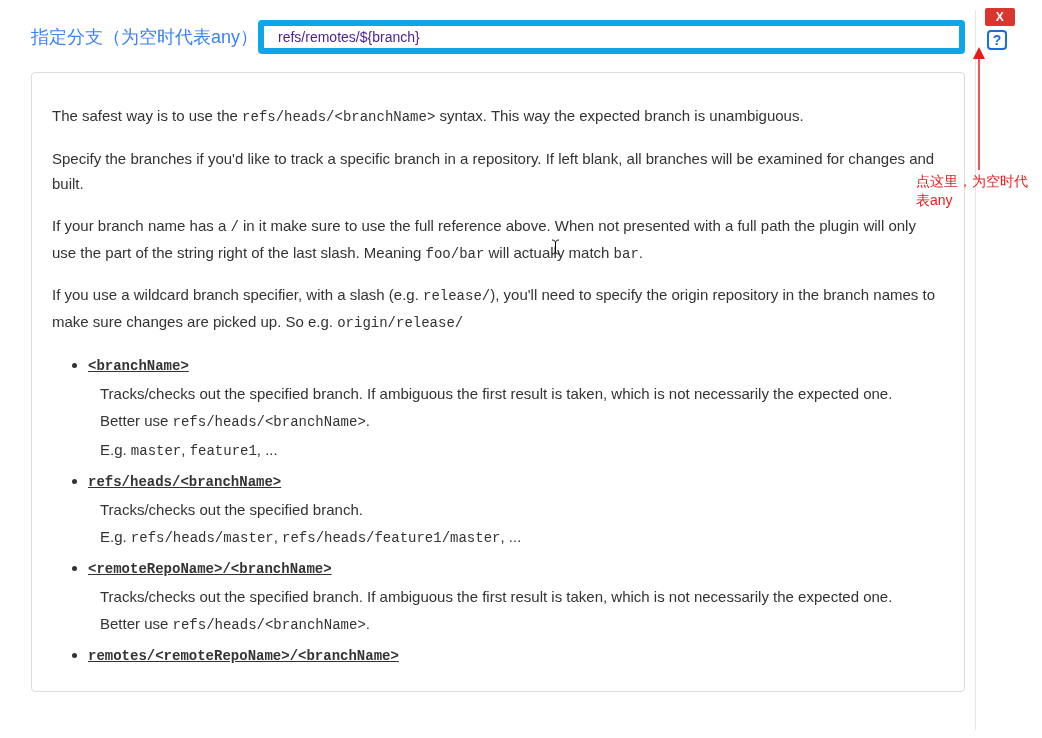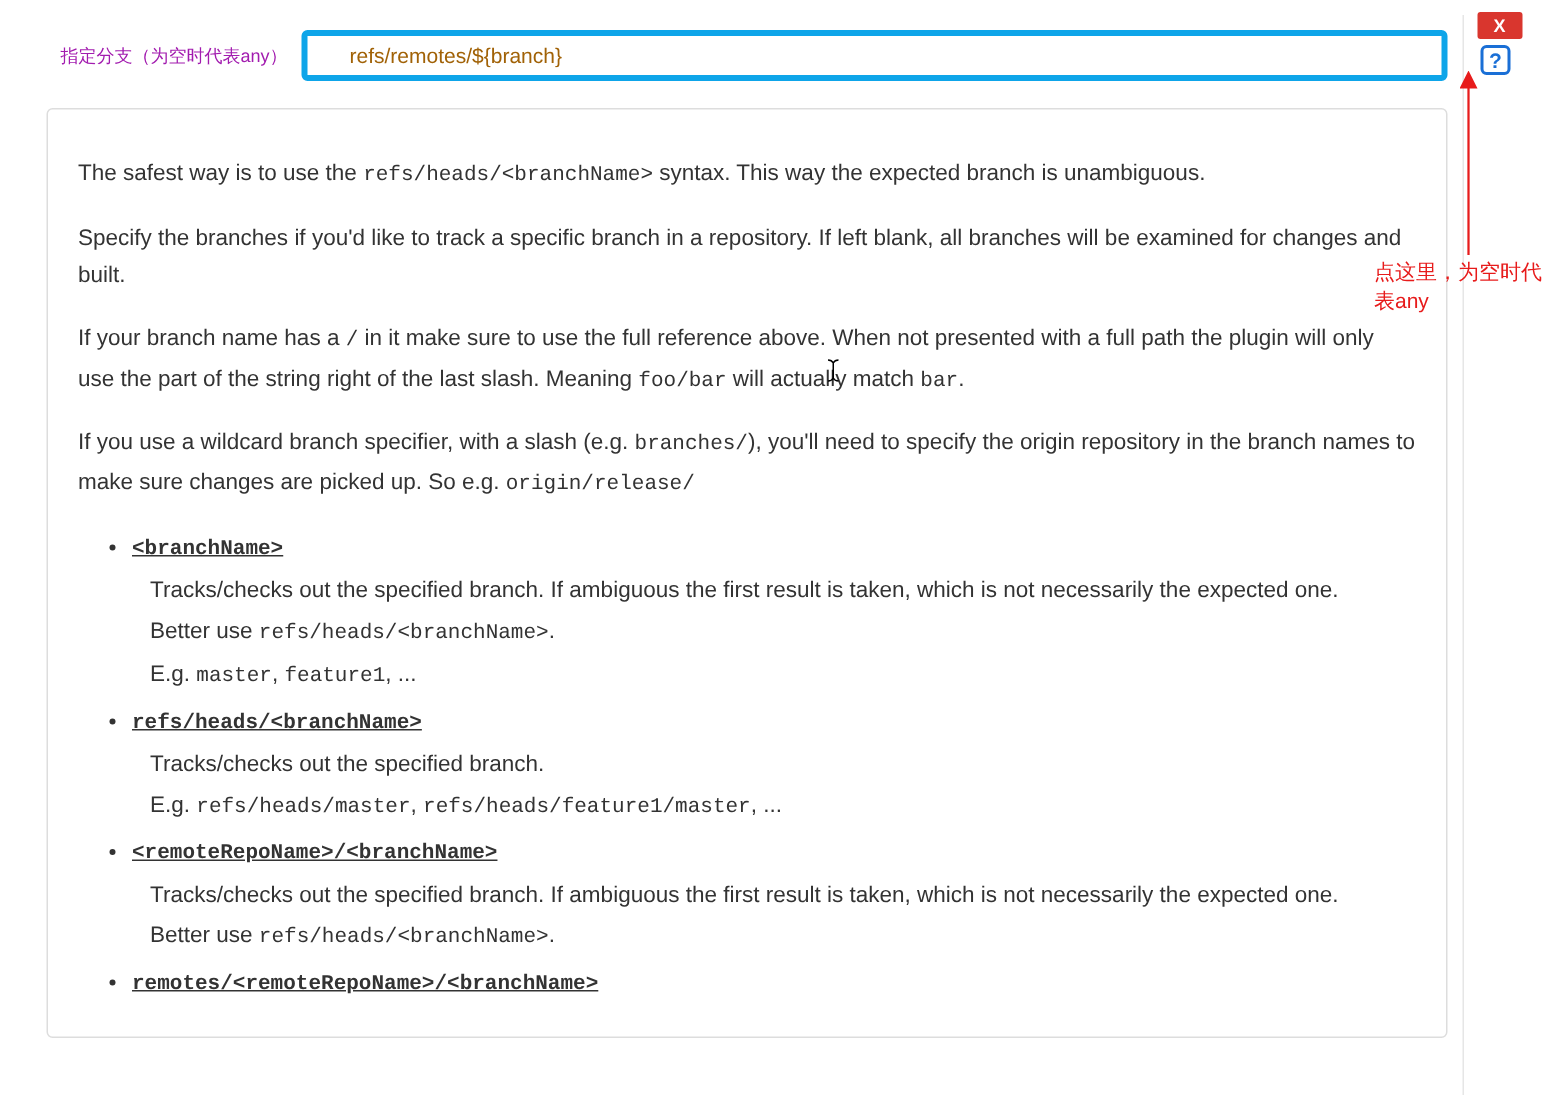--- a/index.html
+++ b/index.html
@@ -39,32 +39,31 @@
     text-align: center;
     width: 30px;
     height: 18px;
     line-height: 18px;
     border-radius: 2px;
     letter-spacing: 0.5px;
   }
   .field-label {
     min-width: 185px;
     padding-left: 15px;
-    font-size: 12px;
-    color: #a21caf;
-    text-align: center;
+    font-size: 18px;
+    color: #3b82f6;
   }
   .field-input {
     flex: 1;
     height: 34px;
-    border: 4px solid #0ea5e9;
+    border: 6px solid #0ea5e9;
     border-radius: 4px;
-    padding: 0 28px;
+    padding: 0 14px;
     font-size: 14px;
-    color: #a16207;
+    color: #4c1d95;
     font-family: inherit;
   }
   .help-btn {
     position: absolute;
     right: -32px;
     top: 20px;
     width: 20px;
     height: 20px;
     border: 2px solid #1a6fd6;
     border-radius: 4px;
@@ -145,21 +144,21 @@
       <span>The safest way is to use the </span><code>refs/heads/&lt;branchName&gt;</code><span> syntax. This way the expected branch is unambiguous.</span>
     </p>
 
     <p>Specify the branches if you'd like to track a specific branch in a repository. If left blank, all branches will be examined for changes and built.</p>
 
     <p>
       <span>If your branch name has a </span><code>/</code><span> in it make sure to use the full reference above. When not presented with a full path the plugin will only use the part of the string right of the last slash. Meaning </span><code>foo/bar</code><span> will actually match </span><code>bar</code><span>.</span>
     </p>
 
     <p>
-      <span>If you use a wildcard branch specifier, with a slash (e.g. </span><code>branches/</code><span>), you'll need to specify the origin repository in the branch names to make sure changes are picked up. So e.g. </span><code>origin/release/</code>
+      <span>If you use a wildcard branch specifier, with a slash (e.g. </span><code>release/</code><span>), you'll need to specify the origin repository in the branch names to make sure changes are picked up. So e.g. </span><code>origin/release/</code>
     </p>
 
 
     <ul>
       <li>
         <code>&lt;branchName&gt;</code>
         <span class="opt-line">Tracks/checks out the specified branch. If ambiguous the first result is taken, which is not necessarily the expected one.</span>
         <span class="opt-line"><span>Better use </span><code>refs/heads/&lt;branchName&gt;</code><span>.</span></span>
         <span class="opt-line"><span>E.g. </span><code>master</code><span>, </span><code>feature1</code><span>, ...</span></span>
       </li>

